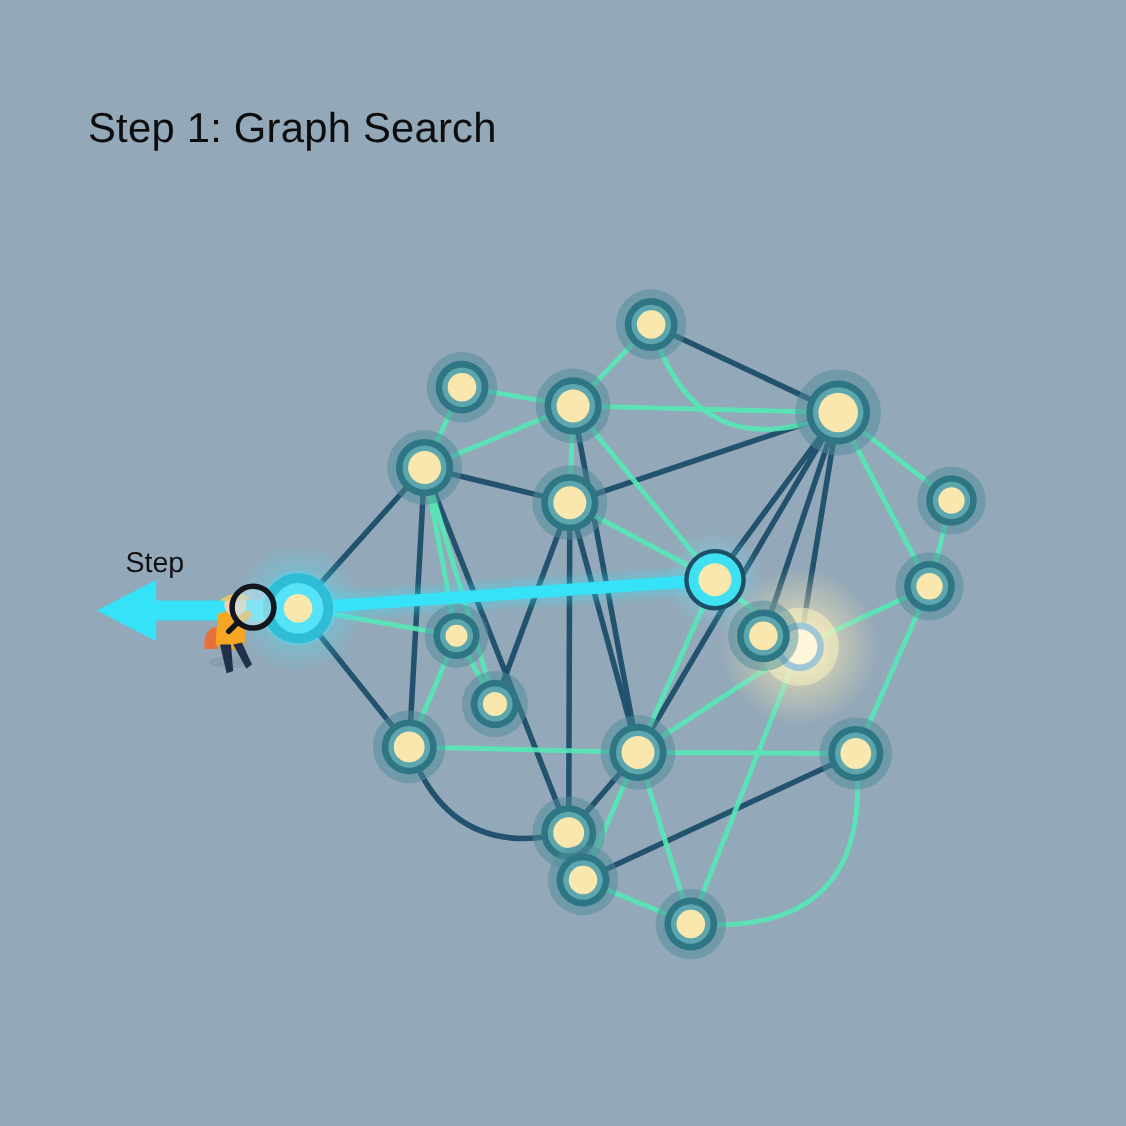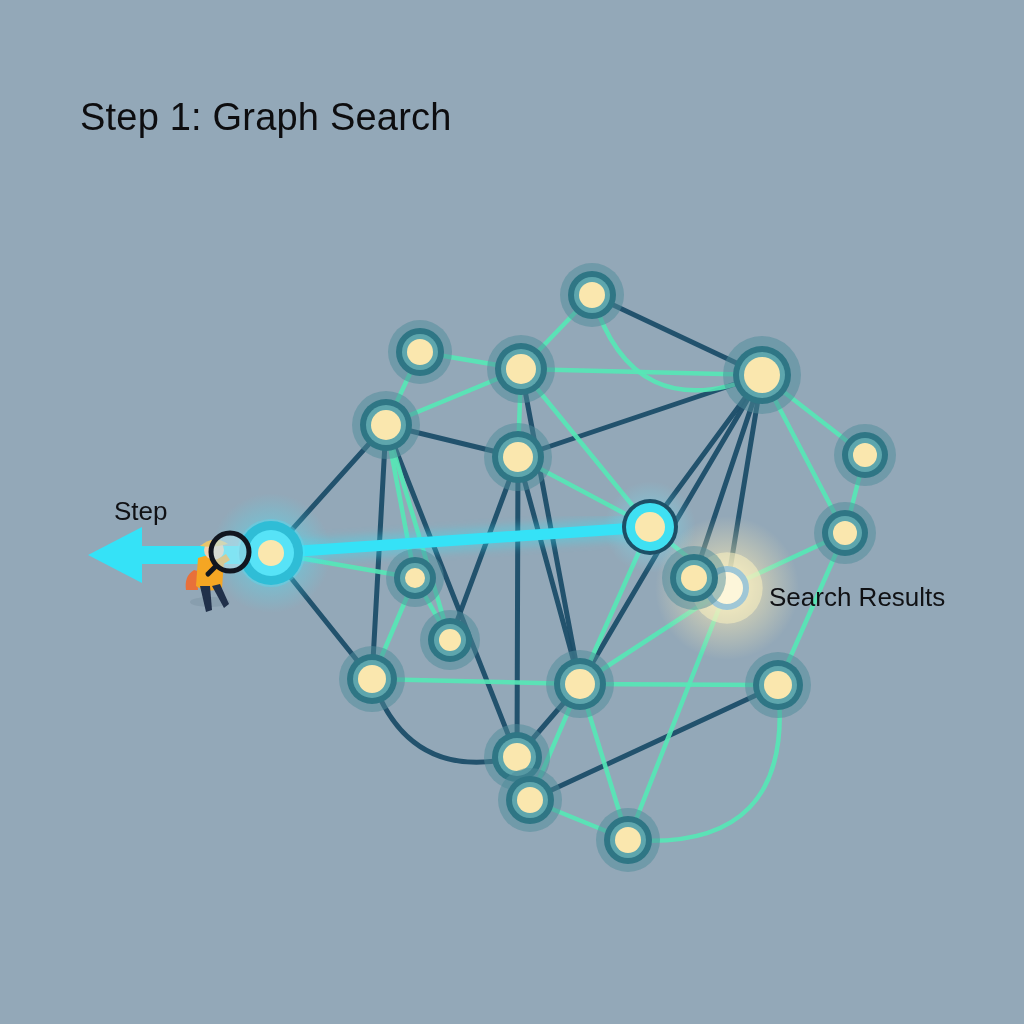--- a/index.html
+++ b/index.html
@@ -284,15 +284,14 @@
         <circle cx="230" cy="552" r="19" fill="#bfe6f0" opacity="0.55"></circle>
         <circle cx="230" cy="552" r="19" fill="none" stroke="#11161f" stroke-width="5"></circle>
         <path d="M216,566 l-8,8" stroke="#11161f" stroke-width="5" stroke-linecap="round" fill="none"></path>
       </g>
   </svg>
 
   <div class="title-text">Step 1: Graph Search</div>
 
   <div class="label-query">Step</div>
 
-  <div class="label-results">Search Results</div>
 
 </div>
 
 </body></html>

